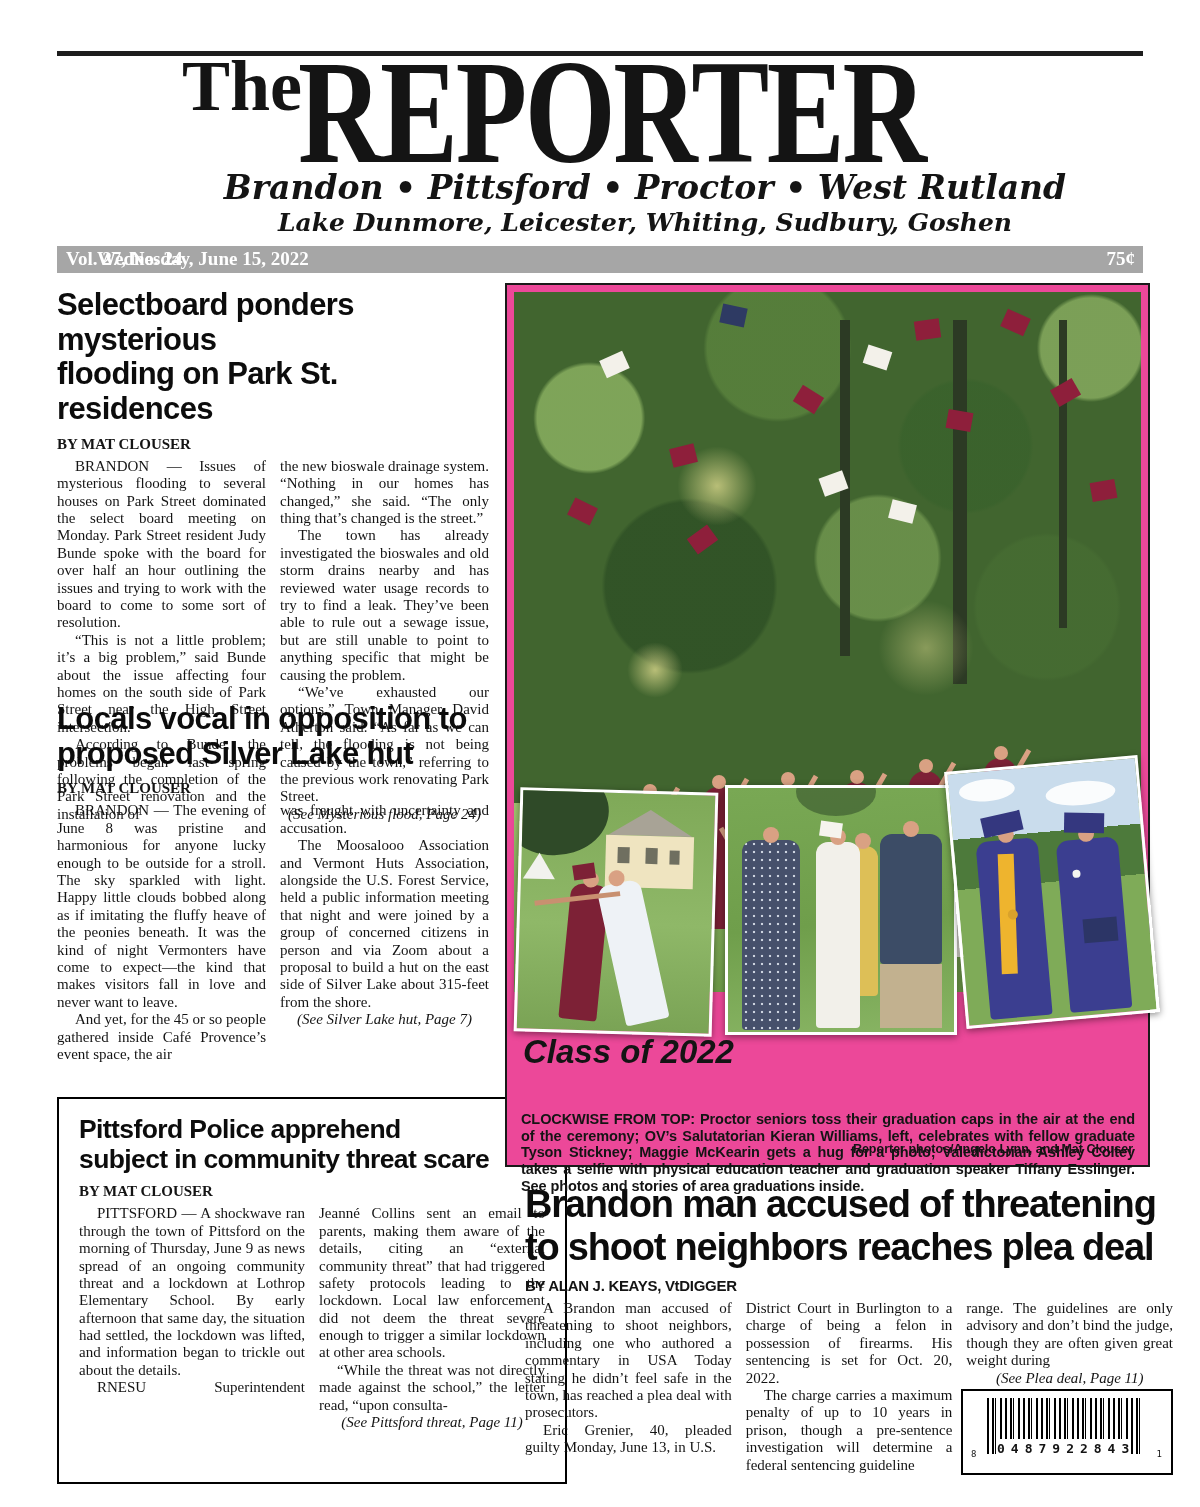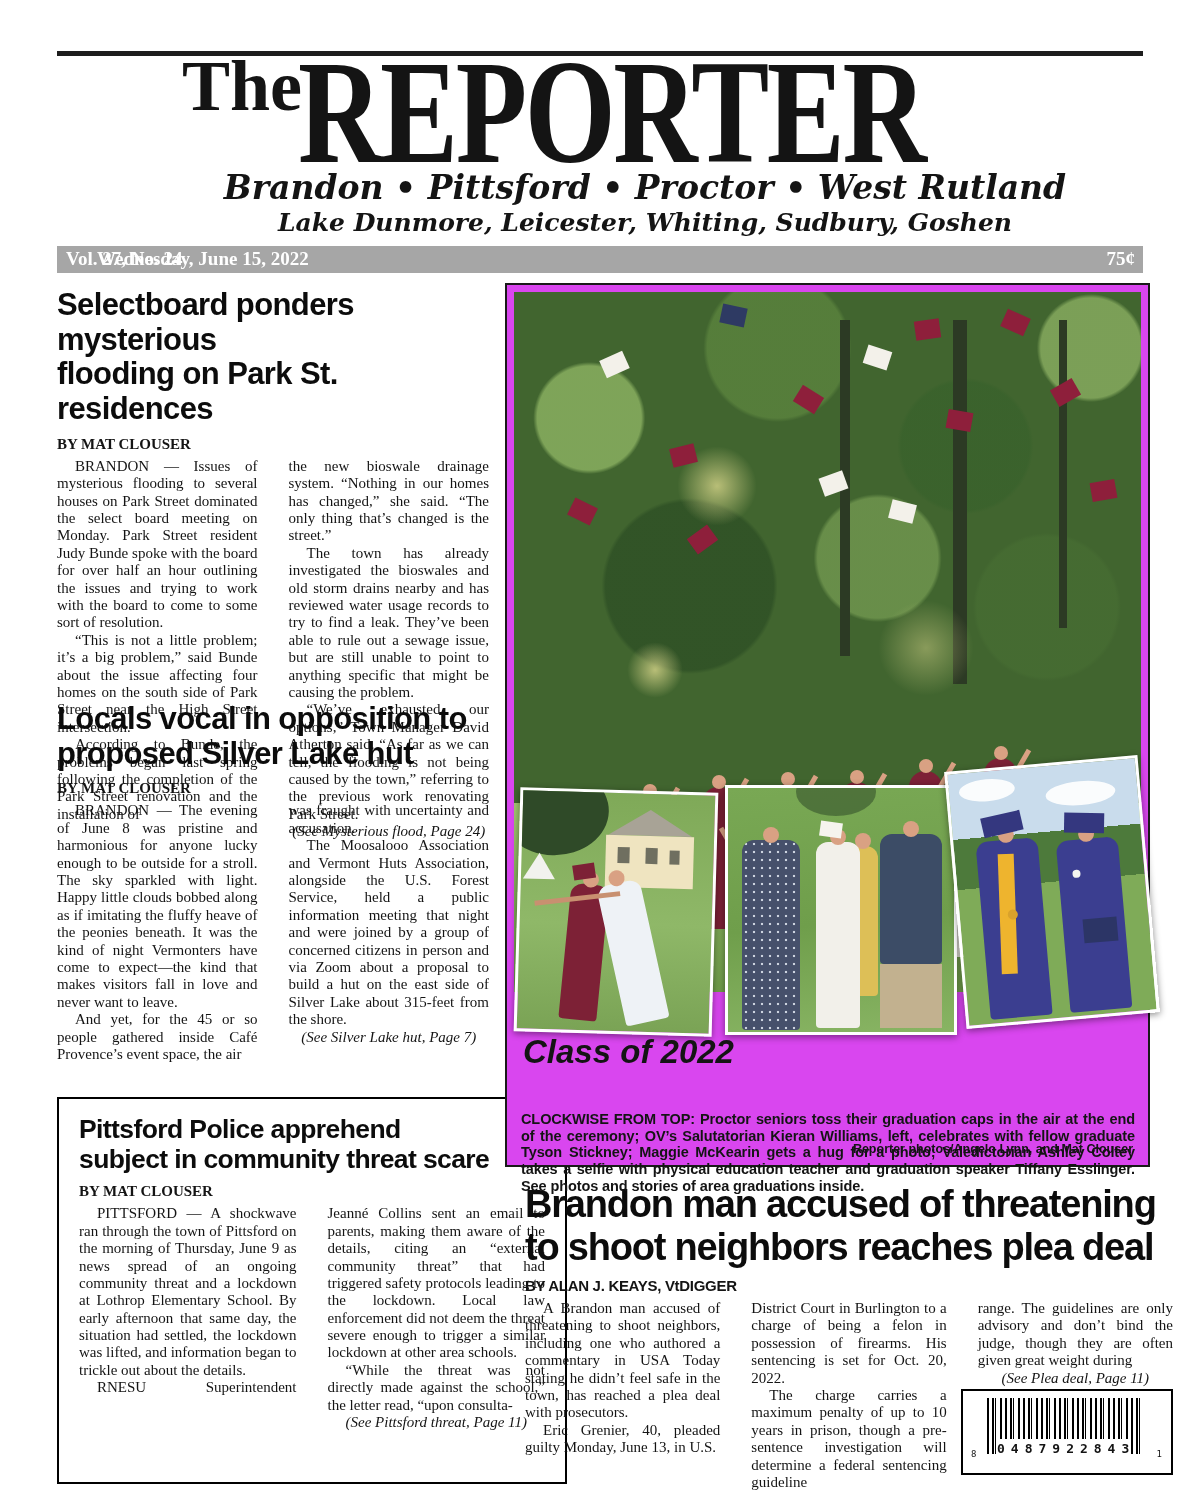--- a/index.html
+++ b/index.html
@@ -37,21 +37,21 @@
 
   
   .article { position:absolute; }
   .headline {
     font-family:"Liberation Sans", sans-serif; font-weight:bold;
     letter-spacing:-0.6px; line-height:1.12; color:#0c0c0c;
   }
   .headline span { display:block; }
   .byline { font-weight:bold; font-size:15px; margin-top:9px; }
   .byline.sans { font-family:"Liberation Sans", sans-serif; letter-spacing:-0.3px; }
-  .cols { display:flex; gap:31px; margin-top:5px; }
+  .cols { display:flex; gap:14px; margin-top:5px; }
   .col { flex:1; text-align:justify; font-size:15px; line-height:1.16; }
   .col p { margin:0; text-indent:18px; }
   .col p.noindent { text-indent:0; }
   .col p.see { font-style:italic; text-align:center; text-indent:0; }
   .col p.lastjust { text-align-last:justify; }
   #article-flooding  { left:57px;  top:288px;  width:432px; }
   #article-flooding .headline { font-size:31px; }
   #article-silver    { left:57px;  top:702px;  width:432px; }
   #article-silver .headline { font-size:31px; }
   #article-pittsford {
@@ -78,21 +78,21 @@
     position:absolute; left:34px; right:40px; top:48px; height:18px; background:#fff;
     display:flex; justify-content:space-between; align-items:center;
     font-family:"DejaVu Sans Mono", monospace; font-size:13px; letter-spacing:6px; font-weight:bold;
   }
   .bc-side { position:absolute; font-family:"DejaVu Sans Mono", monospace; font-size:9px; bottom:14px; }
   .bc-left { left:8px; } .bc-right { right:9px; }
 
   
   .photobox {
     position:absolute; left:505px; top:283px; width:645px; height:884px;
-    border:2px solid #1a1a1a; background:#d946ef; box-sizing:border-box;
+    border:2px solid #1a1a1a; background:#ec4899; box-sizing:border-box;
   }
   .mainphoto {
     position:absolute; left:7px; top:7px; width:627px; height:700px; overflow:hidden;
     background-color:#41652f;
     background-image:
       radial-gradient(circle at 12% 18%, rgba(137,175,96,.85) 0 52px, rgba(137,175,96,0) 56px),
       radial-gradient(circle at 42% 8%,  rgba(88,128,60,.9)  0 70px, rgba(88,128,60,0) 74px),
       radial-gradient(circle at 72% 22%, rgba(58,98,44,.9)   0 64px, rgba(58,98,44,0) 68px),
       radial-gradient(circle at 92% 8%,  rgba(148,184,104,.7)0 50px, rgba(148,184,104,0) 54px),
       radial-gradient(circle at 28% 42%, rgba(48,82,38,.9)   0 84px, rgba(48,82,38,0) 88px),

